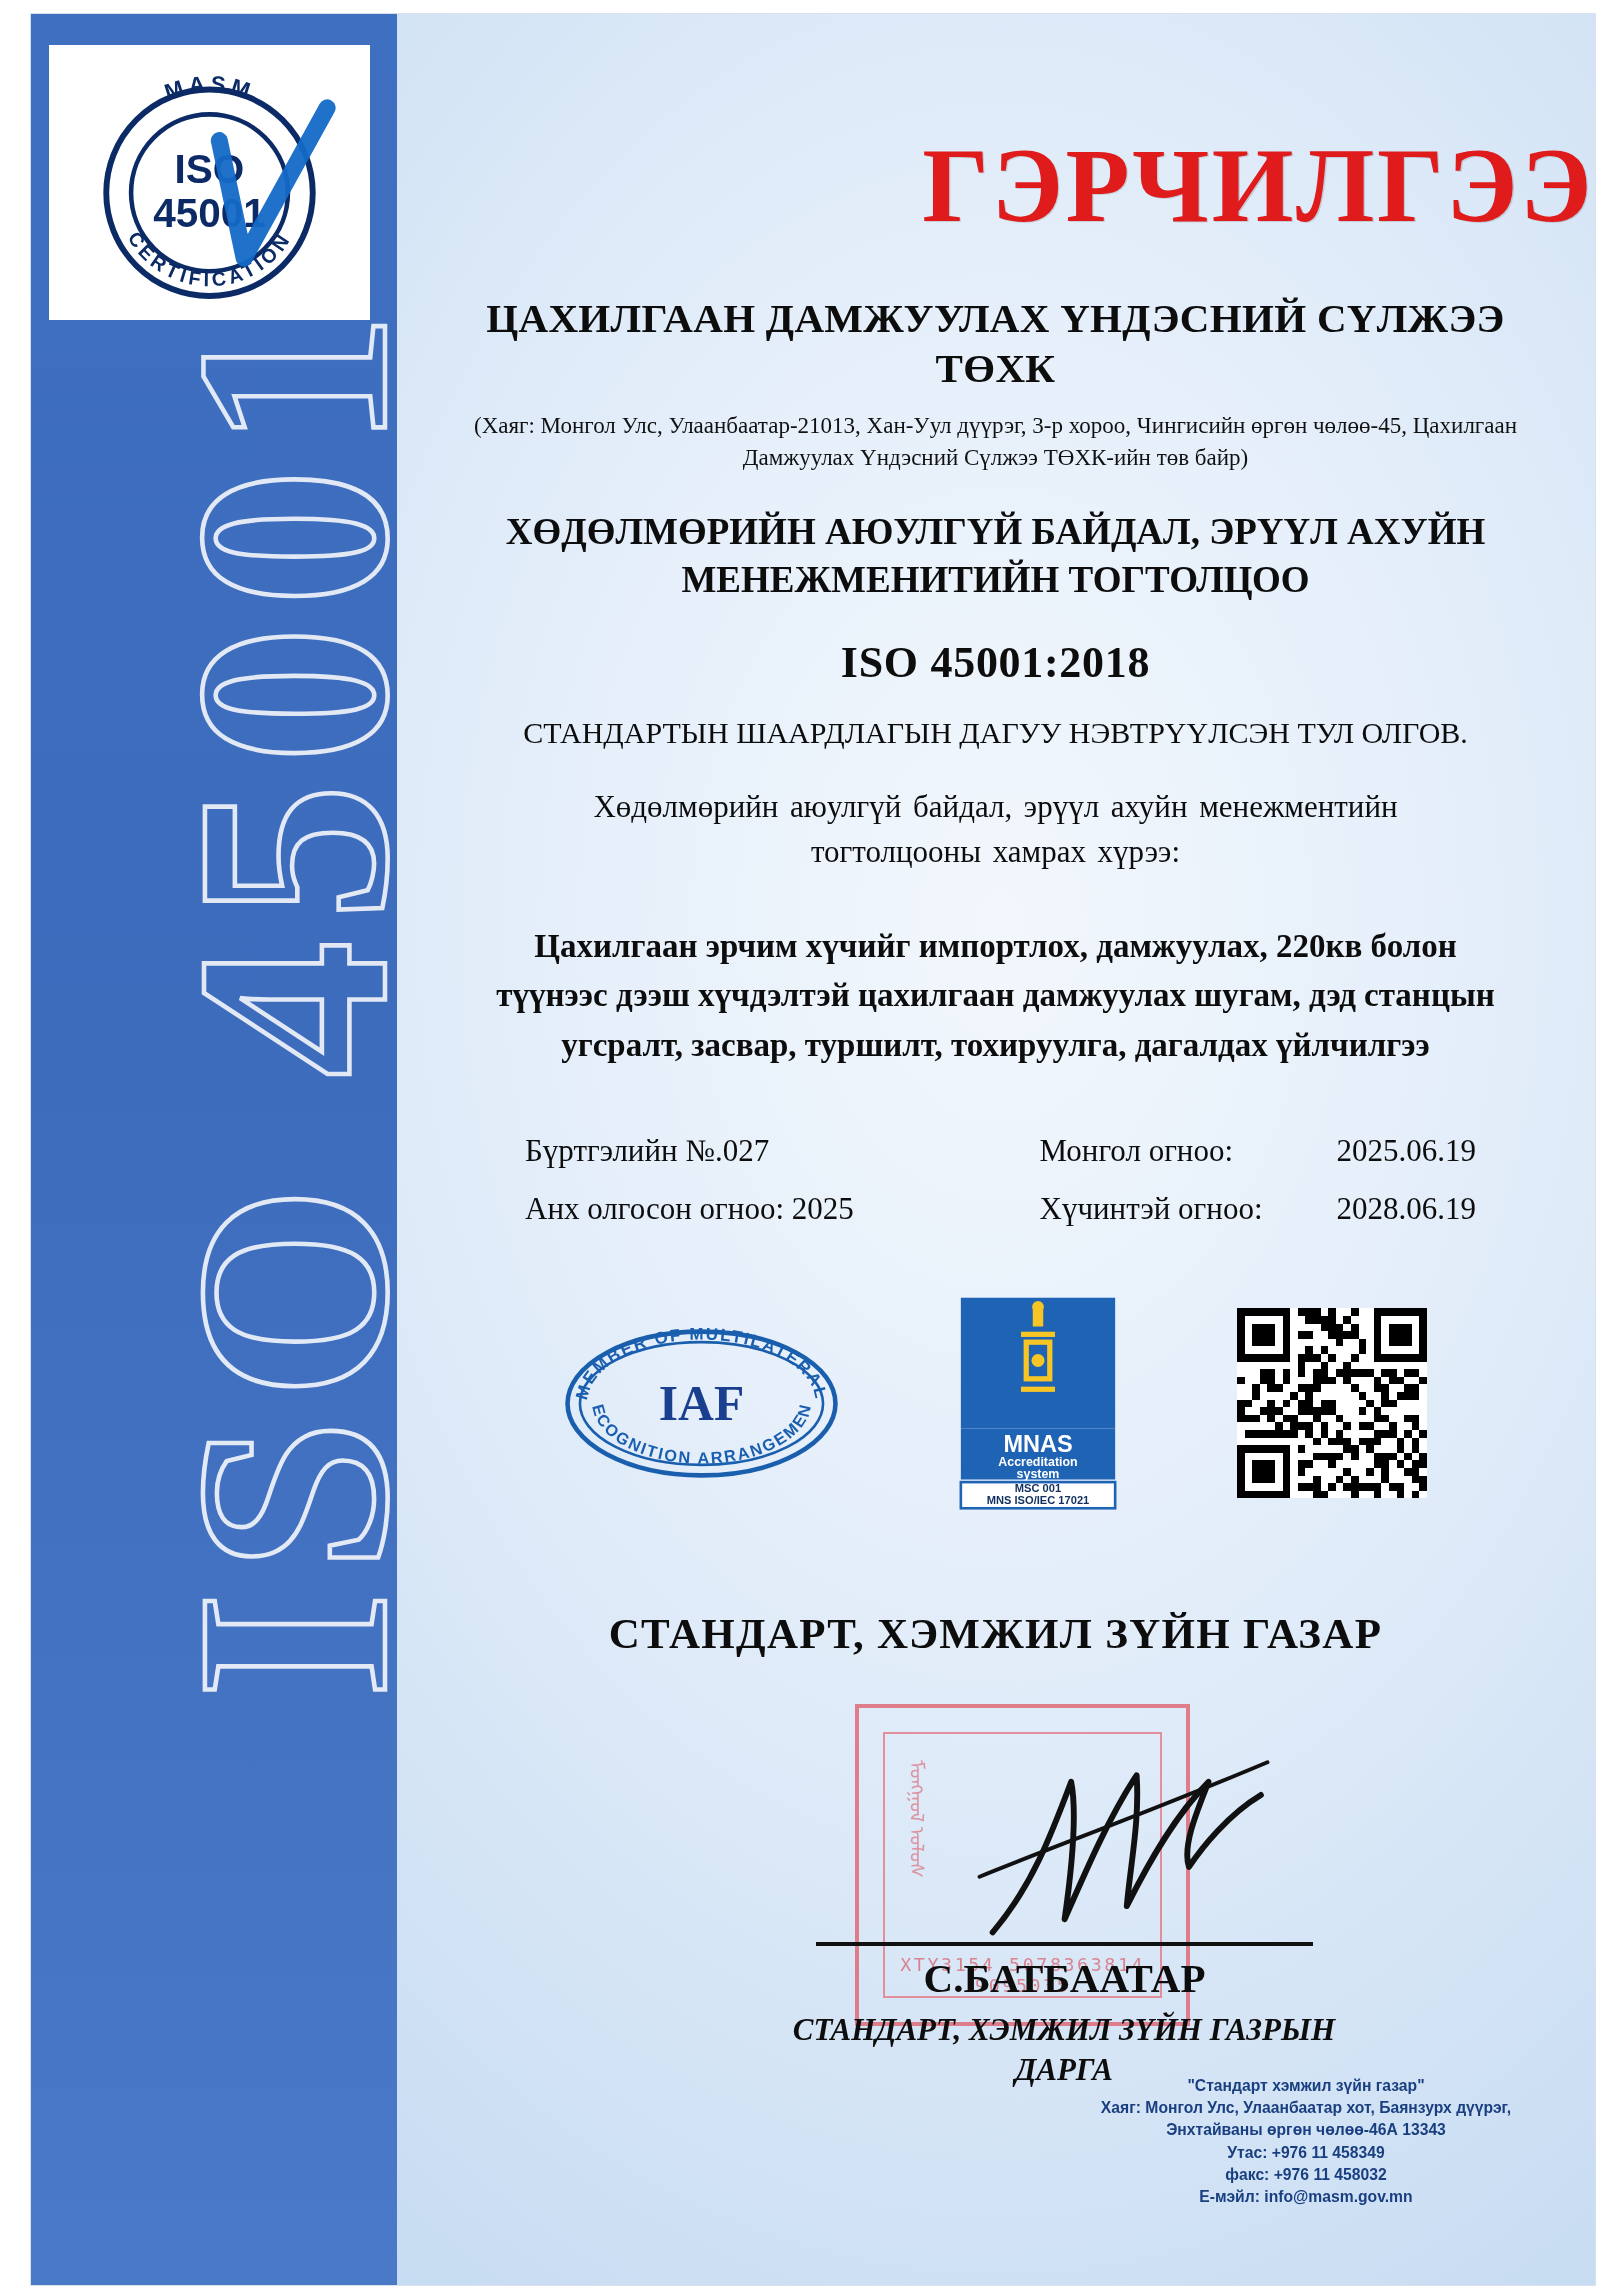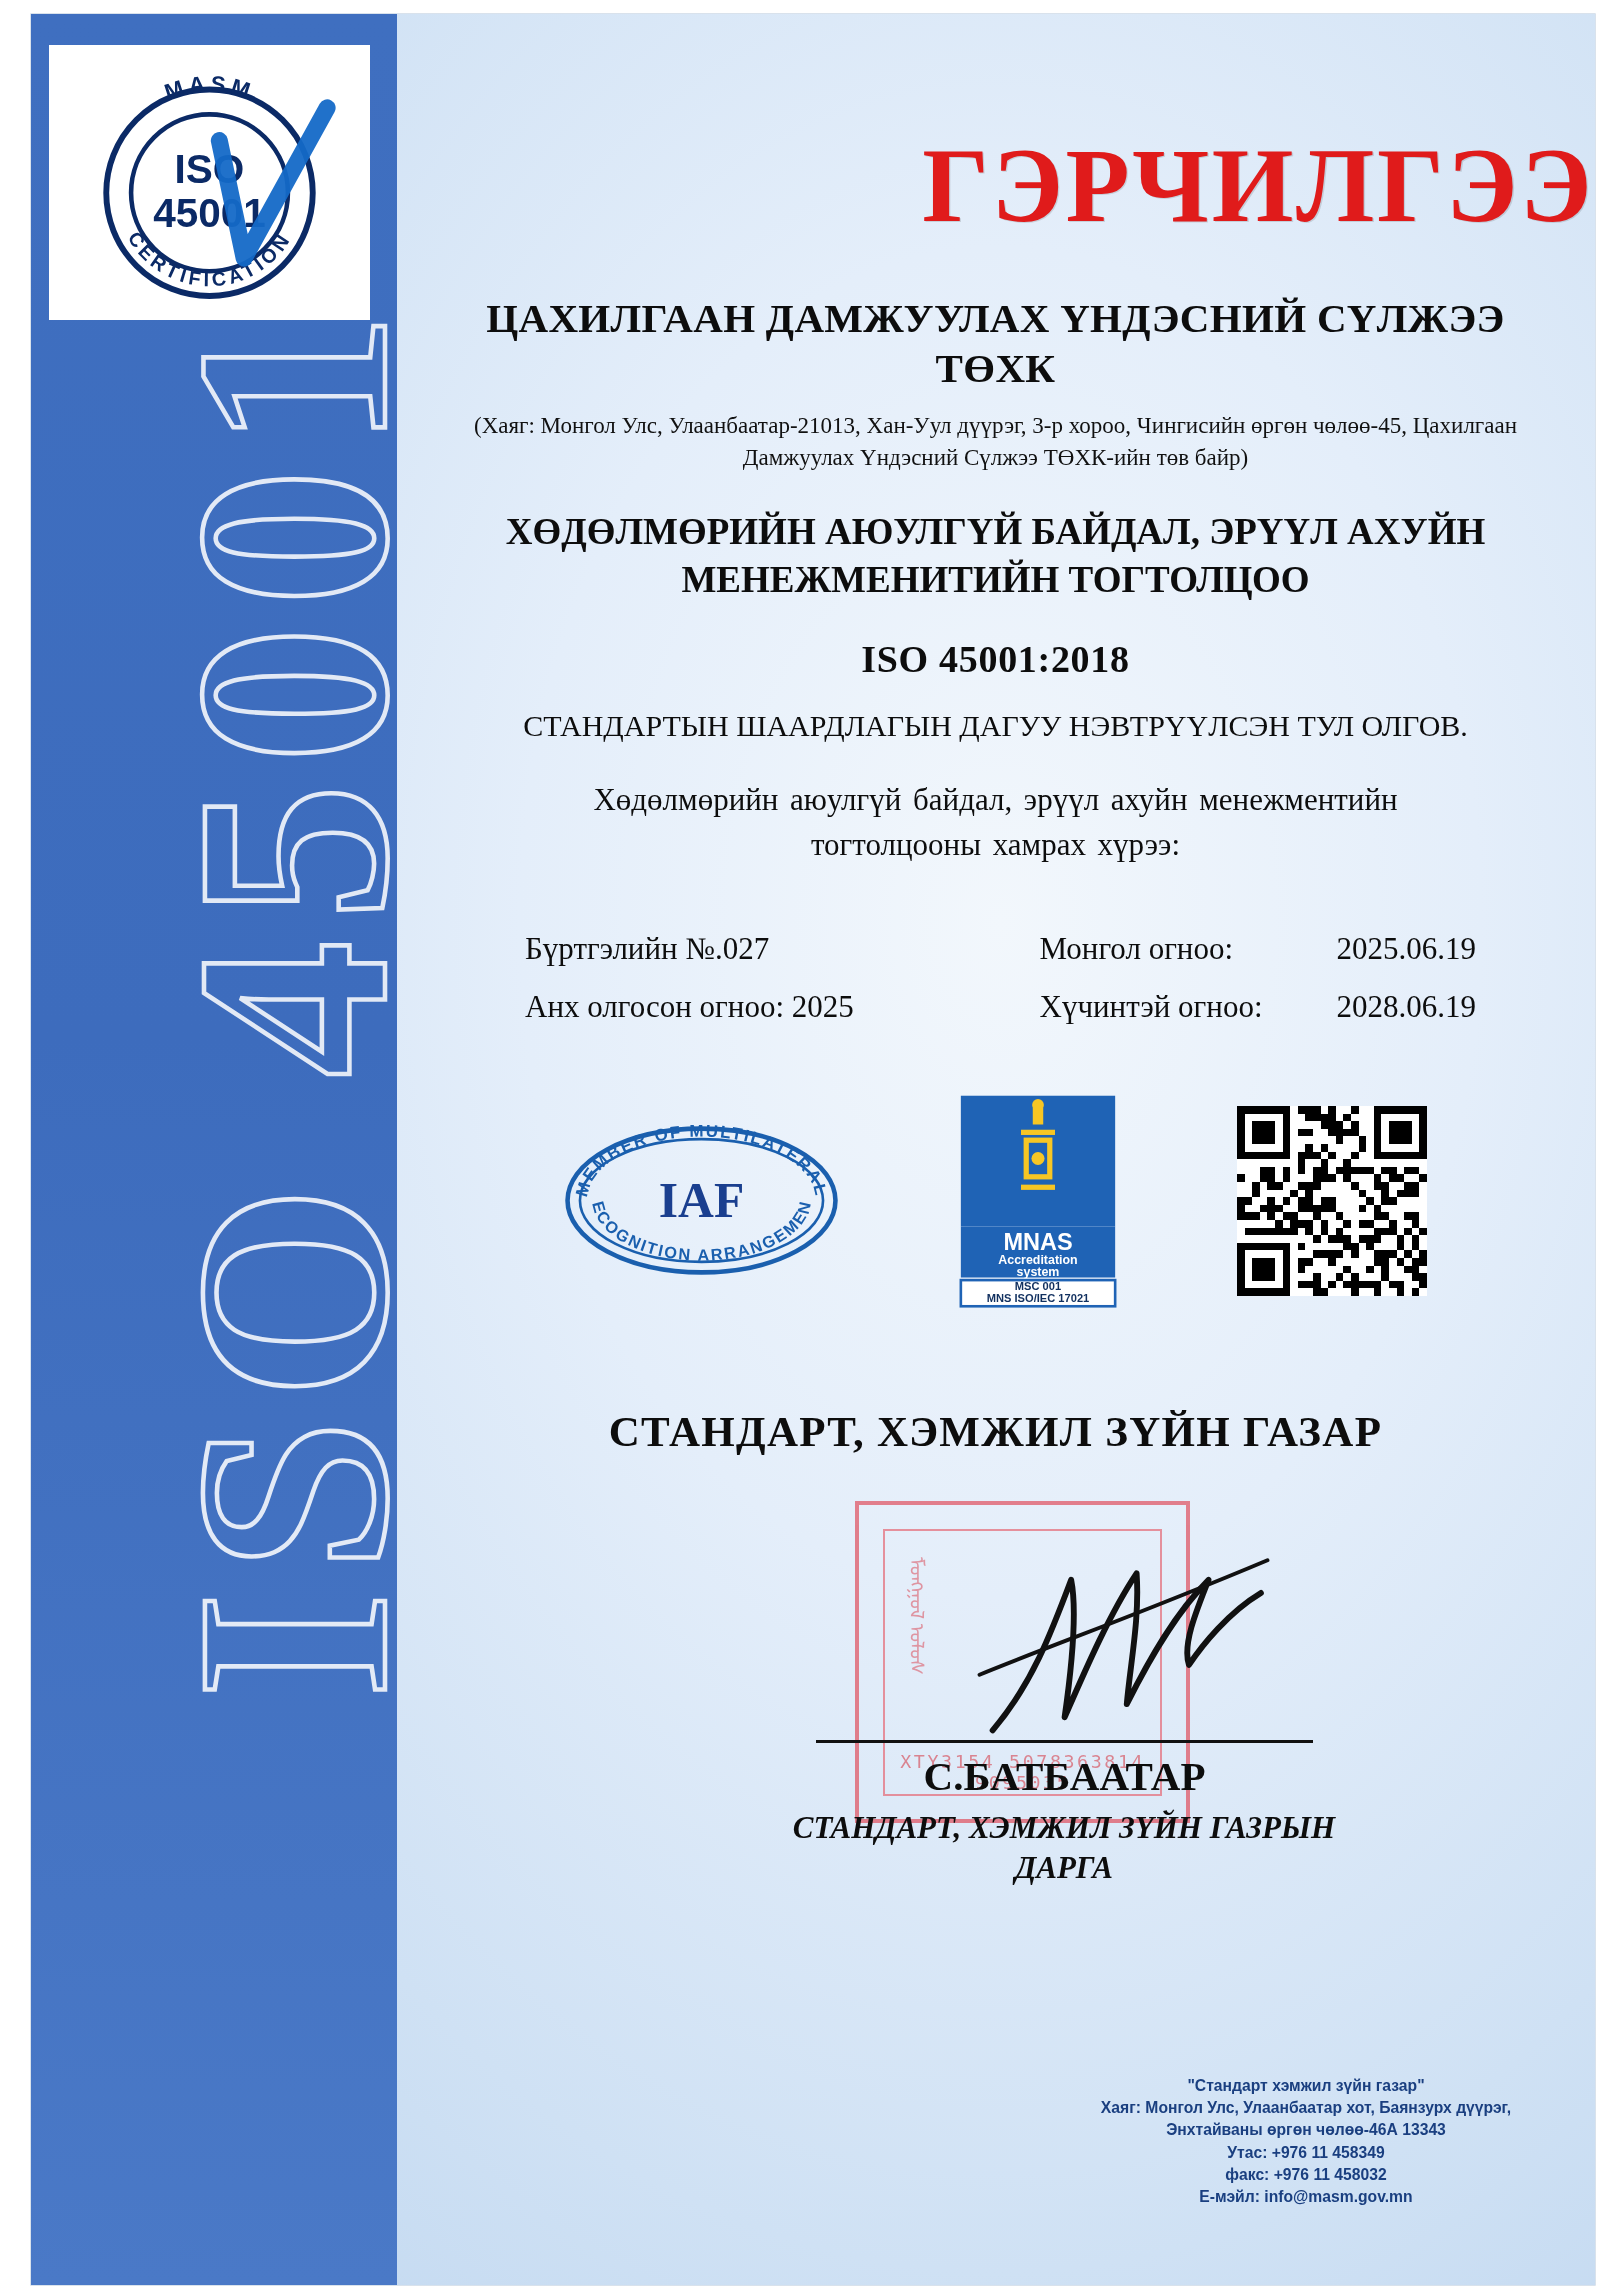--- a/index.html
+++ b/index.html
@@ -121,21 +121,21 @@
     font-size: 37px;
     font-weight: 700;
     line-height: 1.3;
     color: #0d0d0d;
     padding: 0 16px;
   }
 
   .standard {
     margin-top: 33px;
     text-align: center;
-    font-size: 38px;
+    font-size: 44px;
     font-weight: 700;
     color: #0d0d0d;
     letter-spacing: 0.7px;
   }
 
   .conformity {
     margin-top: 25px;
     text-align: center;
     font-size: 30px;
     color: #0d0d0d;
@@ -349,20 +349,21 @@
       <div class="org-addr">(Хаяг: Монгол Улс, Улаанбаатар-21013, Хан-Уул дүүрэг, 3-р хороо, Чингисийн өргөн чөлөө-45, Цахилгаан Дамжуулах Үндэсний Сүлжээ ТӨХК-ийн төв байр)</div>
 
       <div class="scheme">ХӨДӨЛМӨРИЙН АЮУЛГҮЙ БАЙДАЛ, ЭРҮҮЛ АХУЙН МЕНЕЖМЕНИТИЙН ТОГТОЛЦОО</div>
 
       <div class="standard">ISO 45001:2018</div>
 
       <div class="conformity">СТАНДАРТЫН ШААРДЛАГЫН ДАГУУ НЭВТРҮҮЛСЭН ТУЛ ОЛГОВ.</div>
 
       <div class="scope-label">Хөдөлмөрийн аюулгүй байдал, эрүүл ахуйн менежментийн тогтолцооны хамрах хүрээ:</div>
 
+      <div class="scope-text">Цахилгаан эрчим хүчийг импортлох, дамжуулах, 220кв болон түүнээс дээш хүчдэлтэй цахилгаан дамжуулах шугам, дэд станцын угсралт, засвар, туршилт, тохируулга, дагалдах үйлчилгээ</div>
 
       <div class="details">
         <div class="cell">
           <span class="lab">Бүртгэлийн №.027</span>
         </div>
         <div class="cell right">
           <span class="lab">Монгол огноо:</span>
           <span class="val">2025.06.19</span>
         </div>
         <div class="cell">

